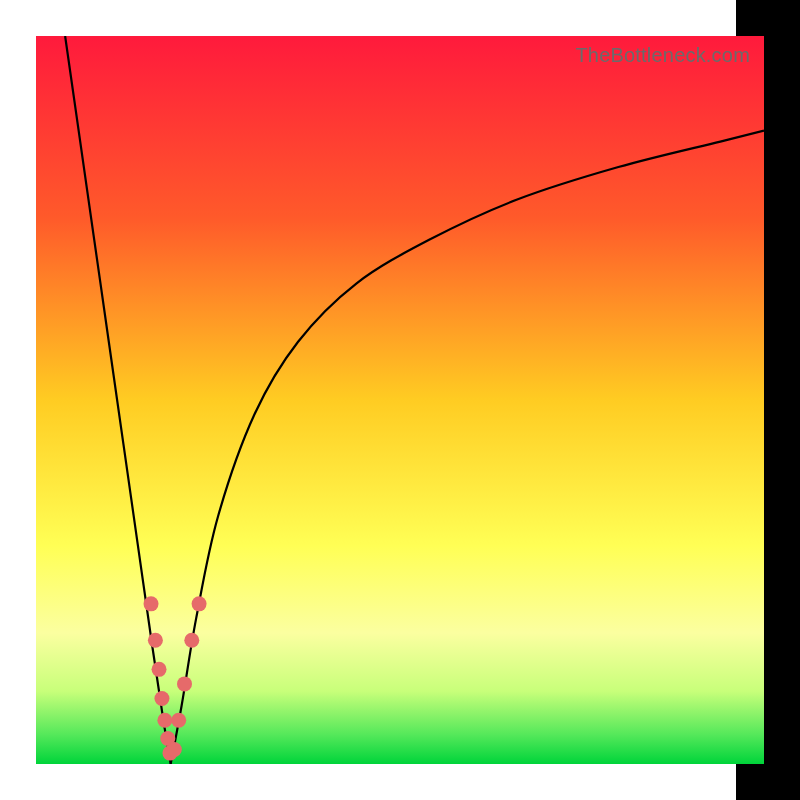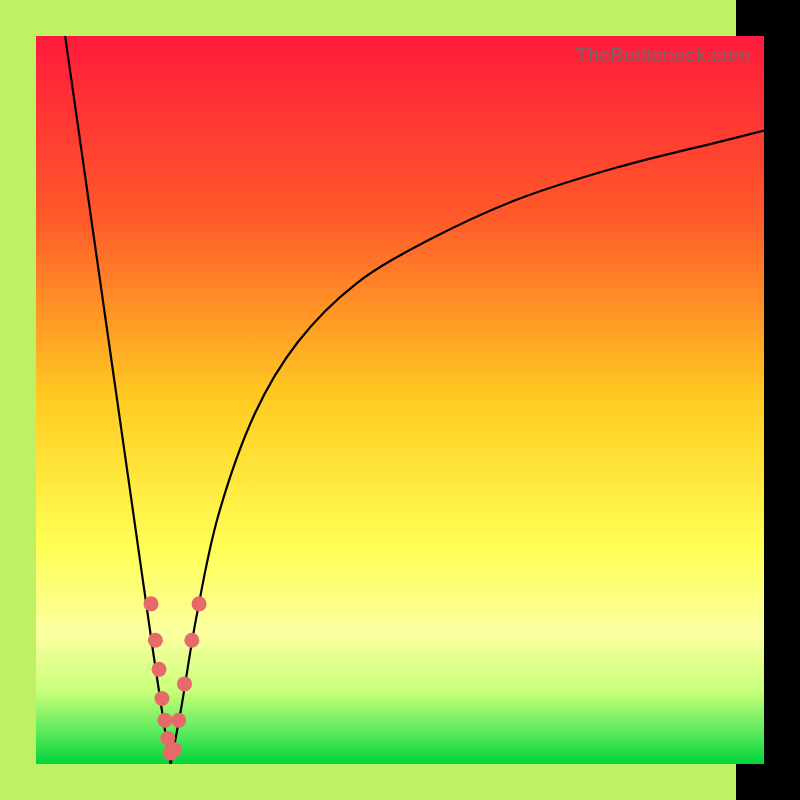--- a/index.html
+++ b/index.html
@@ -10,21 +10,21 @@
     overflow: hidden;
     background: #000;
     font-family: Arial, Helvetica, sans-serif;
   }
   .frame {
     position: absolute;
     left: 0;
     top: 0;
     width: 736px;
     height: 800px;
-    background: #bef264;
+    background: #ffffff;
     text-decoration: underline;
   }
   .plot-area {
     position: absolute;
     left: 36px;
     top: 36px;
     width: 728px;
     height: 728px;
     overflow: hidden;
   }

